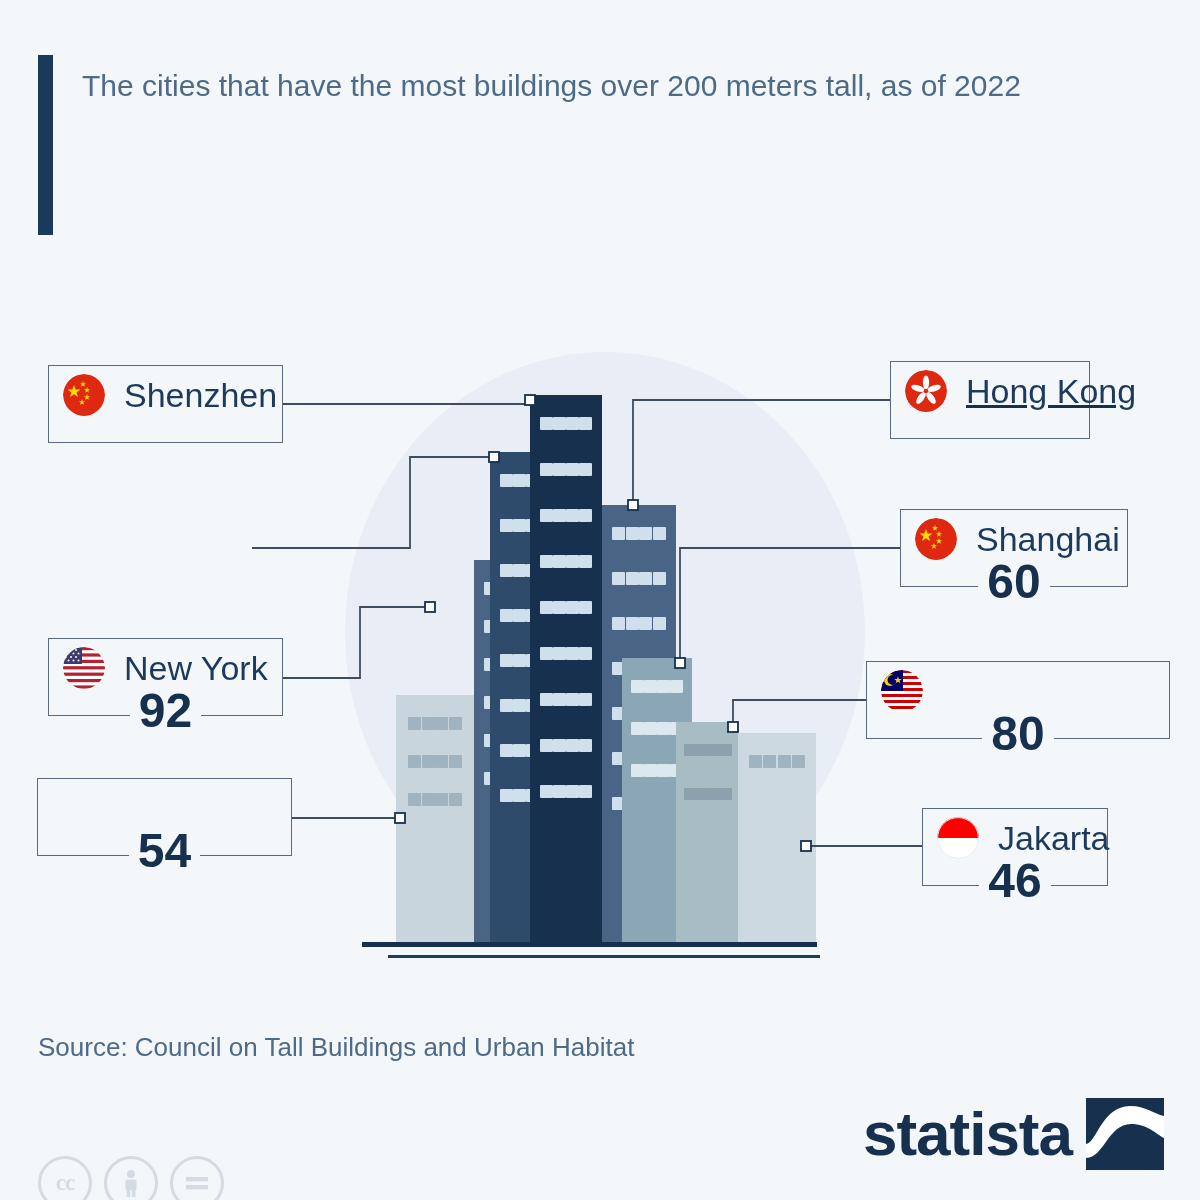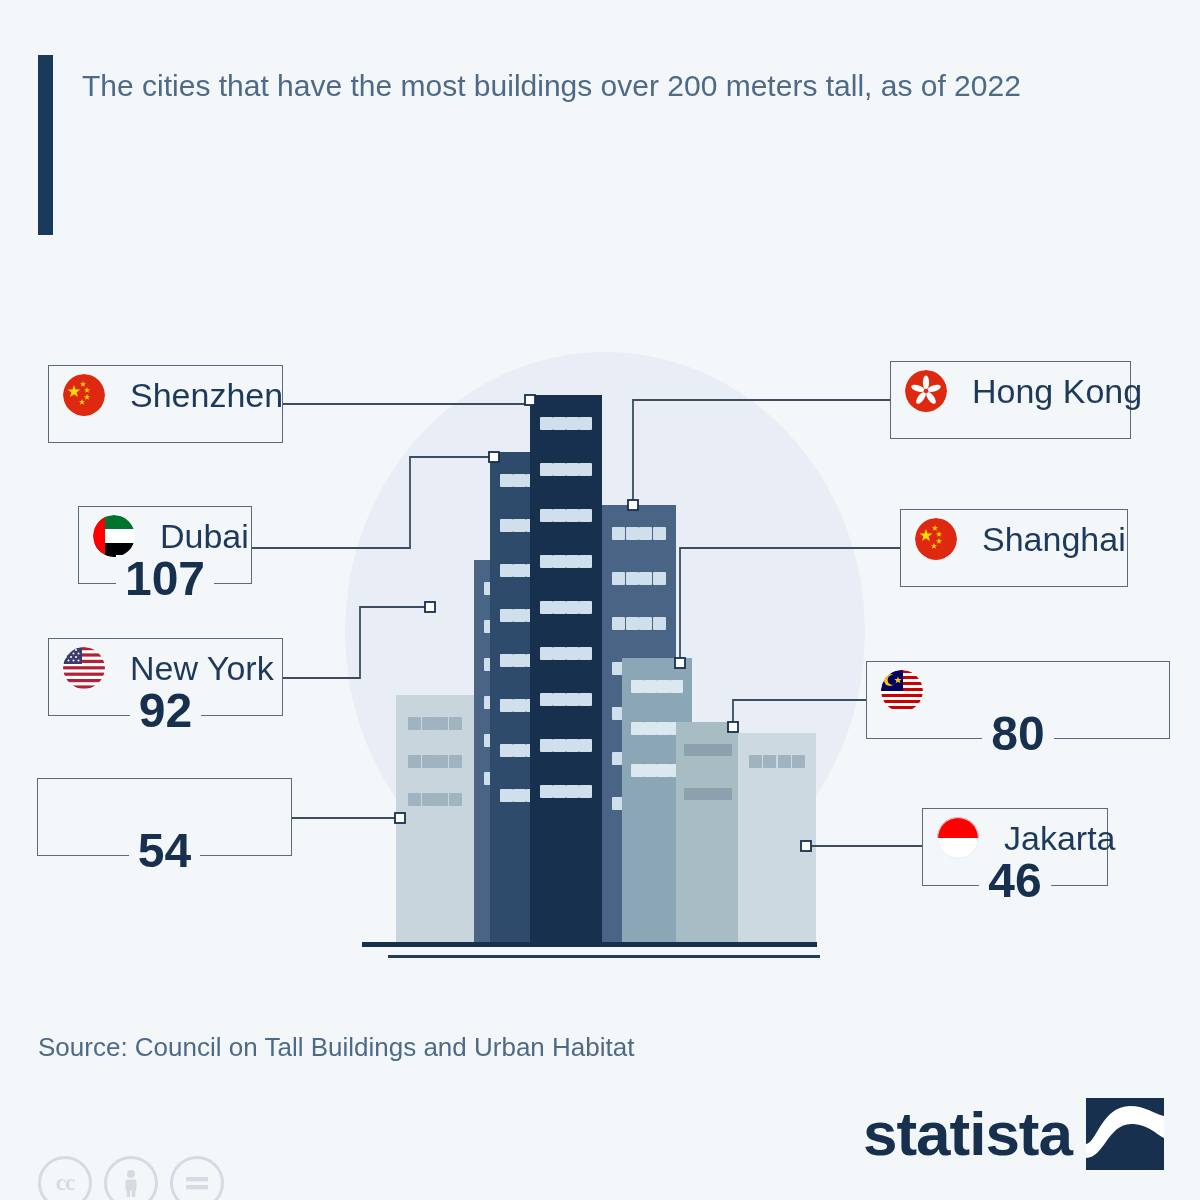--- a/index.html
+++ b/index.html
@@ -68,21 +68,21 @@
   .label-box {
     position: absolute;
     border: 1.6px solid #5a6b7d;
     background: transparent;
     height: 78px;
   }
   .label-top {
     display: flex; align-items: center;
     height: 58px;
     padding-left: 14px;
-    gap: 25px;
+    gap: 19px;
   }
   .city-name {
     font-size: 34px;
     font-weight: 400;
     color: #1d3a5c;
     white-space: nowrap;
     line-height: 1;
   }
   .label-value {
     position: absolute;
@@ -432,43 +432,20 @@
             <polygon points="24,13 24.8,15.2 27.1,15.2 25.2,16.6 25.9,18.8 24,17.4 22.1,18.8 22.8,16.6 20.9,15.2 23.2,15.2"></polygon>
             <polygon points="24,20 24.8,22.2 27.1,22.2 25.2,23.6 25.9,25.8 24,24.4 22.1,25.8 22.8,23.6 20.9,22.2 23.2,22.2"></polygon>
             <polygon points="19,25 19.8,27.2 22.1,27.2 20.2,28.6 20.9,30.8 19,29.4 17.1,30.8 17.8,28.6 15.9,27.2 18.2,27.2"></polygon>
           </g>
           </svg>
       </span>
       <span class="city-name">Shenzhen</span>
     </div>
   </div>
 
-  <div class="label-box" style="left:78px; top:506px; width:174px;">
-    <div class="label-top">
-      <span class="flag">
-        <svg viewBox="0 0 42 42">
-          <defs>
-              <clipPath id="clipAE">
-                <circle cx="21" cy="21" r="21"></circle>
-              </clipPath>
-            </defs>
-          <g clip-path="url(#clipAE)">
-            <rect x="0" y="0" width="42" height="14" fill="#00732f"></rect>
-            <rect x="0" y="14" width="42" height="14" fill="#ffffff"></rect>
-            <rect x="0" y="28" width="42" height="14" fill="#000000"></rect>
-            <rect x="0" y="0" width="12" height="42" fill="#ff0000"></rect>
-          </g>
-          </svg>
-      </span>
-      <span class="city-name">Dubai</span>
-    </div>
-    <div class="label-value">
-      <span>107</span>
-    </div>
-  </div>
 
   <div class="label-box" style="left:48px; top:638px; width:235px;">
     <div class="label-top">
       <span class="flag">
         <svg viewBox="0 0 42 42">
           <defs>
               <clipPath id="clipUS">
                 <circle cx="21" cy="21" r="21"></circle>
               </clipPath>
             </defs>
@@ -507,21 +484,21 @@
       <span>92</span>
     </div>
   </div>
 
   <div class="label-box" style="left:37px; top:778px; width:255px;">
     <div class="label-value">
       <span>54</span>
     </div>
   </div>
 
-  <div class="label-box label-right" style="left:890px; top:361px; width:241px;">
+  <div class="label-box label-right" style="left:890px; top:361px; width:200px;text-decoration:underline;">
     <div class="label-top">
       <span class="flag">
         <svg viewBox="0 0 42 42">
             <circle cx="21" cy="21" r="21" fill="#de2910"></circle>
           <g fill="#ffffff" transform="translate(21,21)">
             <g>
                 <ellipse cx="0" cy="-8.5" rx="3.1" ry="7"></ellipse>
               </g>
             <g transform="rotate(72)">
                 <ellipse cx="0" cy="-8.5" rx="3.1" ry="7"></ellipse>
@@ -551,20 +528,23 @@
           <g fill="#ffde00">
             <polygon points="11,11 12.6,15.6 17.4,15.6 13.5,18.5 15,23.1 11,20.2 7,23.1 8.5,18.5 4.6,15.6 9.4,15.6"></polygon>
             <polygon points="20,7 20.8,9.2 23.1,9.2 21.2,10.6 21.9,12.8 20,11.4 18.1,12.8 18.8,10.6 16.9,9.2 19.2,9.2"></polygon>
             <polygon points="24,13 24.8,15.2 27.1,15.2 25.2,16.6 25.9,18.8 24,17.4 22.1,18.8 22.8,16.6 20.9,15.2 23.2,15.2"></polygon>
             <polygon points="24,20 24.8,22.2 27.1,22.2 25.2,23.6 25.9,25.8 24,24.4 22.1,25.8 22.8,23.6 20.9,22.2 23.2,22.2"></polygon>
             <polygon points="19,25 19.8,27.2 22.1,27.2 20.2,28.6 20.9,30.8 19,29.4 17.1,30.8 17.8,28.6 15.9,27.2 18.2,27.2"></polygon>
           </g>
           </svg>
       </span>
       <span class="city-name">Shanghai</span>
+    </div>
+    <div class="label-value">
+      <span>60</span>
     </div>
   </div>
 
   <div class="label-box label-right" style="left:866px; top:661px; width:304px;">
     <div class="label-top">
       <span class="flag">
         <svg viewBox="0 0 42 42">
           <defs>
               <clipPath id="clipMY">
                 <circle cx="21" cy="21" r="21"></circle>

